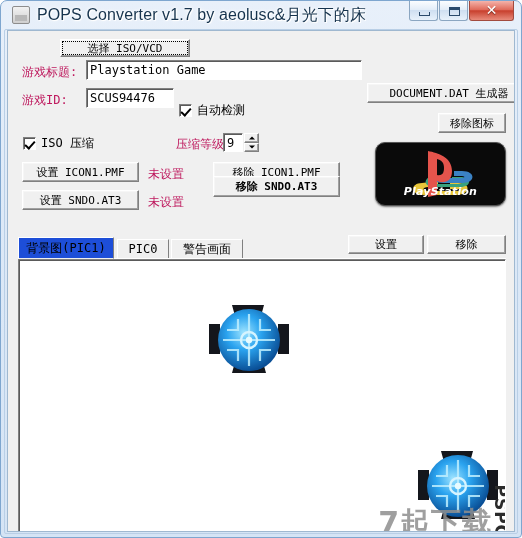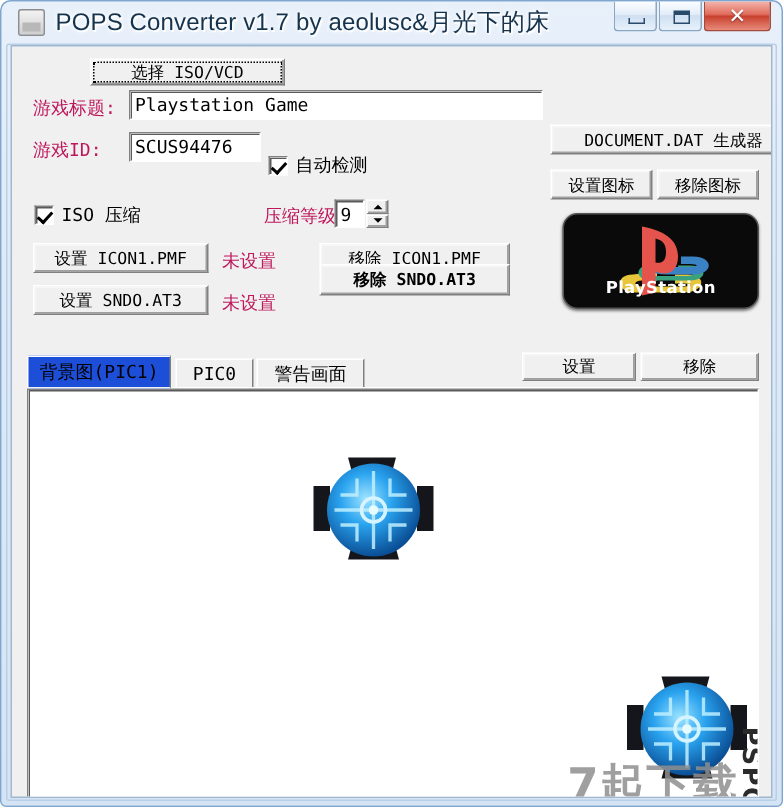--- a/index.html
+++ b/index.html
@@ -369,21 +369,20 @@
       <div class="field" style="left:78px; top:29px; width:276px; height:20px;" placeholder="Playstation Game">Playstation Game</div>
 
       <div class="label" style="left:14px; top:63px;">游戏ID:</div>
       <div class="field" style="left:78px; top:57px; width:88px; height:20px;" placeholder="SCUS94476">SCUS94476</div>
 
       <div class="chk-wrap" style="left:171px; top:48px;margin-top:23px;">
         <span class="chk-box checked"></span>
         <span>自动检测</span>
       </div>
 
-      <div class="btn" style="left:359px; top:82px; width:68px; height:20px;">设置图标</div>
       <div class="btn" style="left:430px; top:82px; width:68px; height:20px;text-align:right;">移除图标</div>
 
       <div class="chk-wrap" style="left:15px; top:104px;">
         <span class="chk-box checked"></span>
         <span>ISO 压缩</span>
       </div>
 
       <div class="label" style="left:168px; top:107px;">压缩等级:</div>
       <div class="field" style="left:215px; top:102px; width:20px; height:19px;">9</div>
       <div class="spin" style="left:236px; top:102px; height:19px;">
@@ -392,21 +391,21 @@
       </div>
 
       <div class="btn" style="left:14px; top:131px; width:117px; height:20px;">设置 ICON1.PMF</div>
       <div class="label" style="left:140px; top:137px;">未设置</div>
       <div class="btn" style="left:205px; top:131px; width:127px; height:20px;">移除 ICON1.PMF</div>
 
       <div class="btn" style="left:14px; top:159px; width:117px; height:20px;">设置 SNDO.AT3</div>
       <div class="label" style="left:140px; top:165px;">未设置</div>
       <div class="btn" style="left:205px; top:145px; width:127px; height:21px;font-weight:bold;">移除 SNDO.AT3</div>
 
-      <div class="ps-box" style="left:367px; top:111px; width:131px; height:64px;">
+      <div class="ps-box" style="left:367px; top:111px; width:131px; height:64px;font-style:italic;">
         <div class="ps-logo-wrap">
           <svg width="131" height="50" viewBox="0 0 131 50" xmlns="http://www.w3.org/2000/svg">
 
             <g transform="translate(38,4)">
               <path d="M8 30 C -4 30, -4 42, 10 42 L 42 42 C 56 42, 58 30, 44 30 L 36 30 L 36 36 L 42 36 C 48 36, 48 38, 42 38 L 14 38 C 8 38, 8 34, 14 34 L 24 34 L 24 28 Z" fill="#e8c63a"></path>
               <path d="M24 22 C 10 22, 6 34, 22 34 L 46 34 C 58 34, 58 24, 46 24 L 38 24 L 38 29 L 44 29 C 49 29, 49 31, 44 31 L 24 31 C 18 31, 18 27, 24 27 Z" fill="#3aa17e"></path>
               <path d="M30 16 C 14 16, 12 30, 30 30 L 48 30 C 62 30, 62 18, 48 18 L 40 18 L 40 23 L 46 23 C 52 23, 52 25, 46 25 L 31 25 C 25 25, 25 21, 31 21 Z" fill="#3b82c4"></path>
             </g>
 
             <g transform="translate(52,2)">

